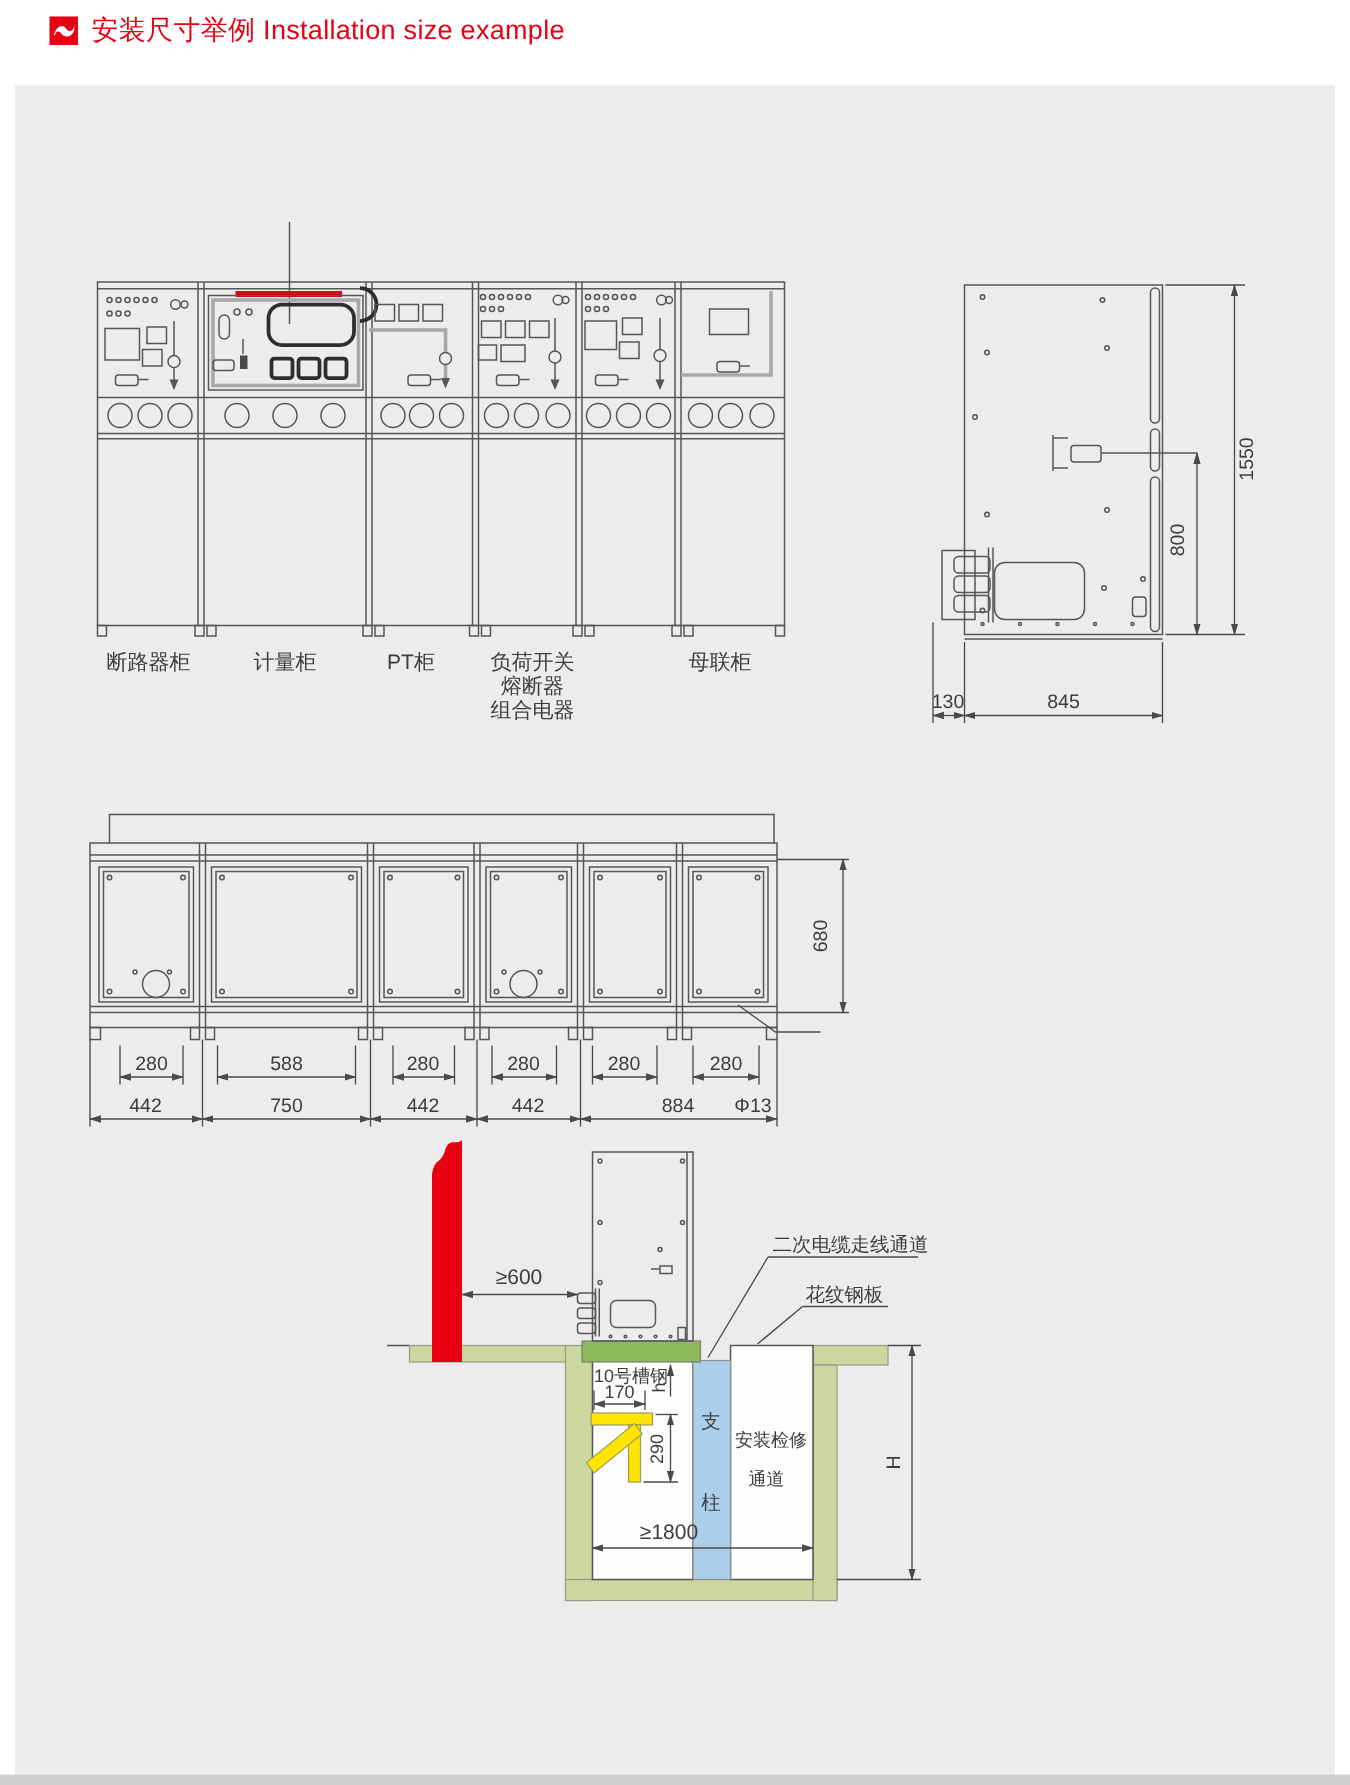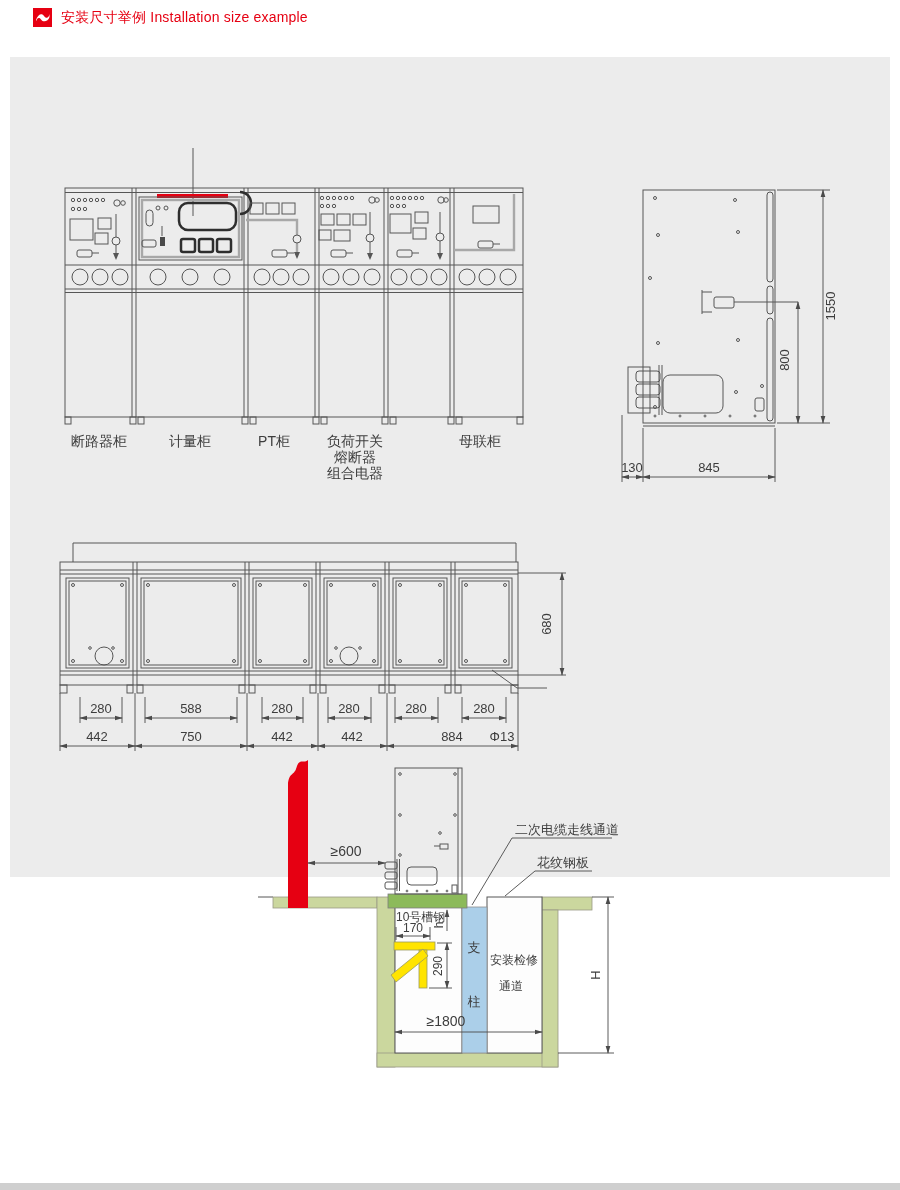--- a/index.html
+++ b/index.html
@@ -1,21 +1,21 @@
 <!DOCTYPE html>
 <html><head>
 <meta charset="utf-8">
 <style>
   html,body{margin:0;padding:0;background:#fff;}
   body{width:900px;height:1190px;position:relative;overflow:hidden;
        font-family:"Liberation Sans","DejaVu Sans",sans-serif;}
   .header{position:absolute;left:33px;top:8px;display:flex;align-items:center;gap:9px;}
   .header .logo{width:19px;height:19px;background:#e60012;display:block;}
-  .header .title{color:#e60012;font-size:14px;letter-spacing:.2px;white-space:nowrap;}
-  .panel{position:absolute;left:10px;top:57px;width:880px;height:820px;background:#ececec;}
+  .header .title{color:#e60012;font-size:18px;letter-spacing:.2px;white-space:nowrap;}
+  .panel{position:absolute;left:10px;top:57px;width:880px;height:1126px;background:#ececec;}
   .footerbar{position:absolute;left:0;top:1183px;width:900px;height:7px;background:#cfcfcf;}
   svg{position:absolute;overflow:visible;}
   .svg-front{left:40px;top:83px;}
   .svg-side{left:600px;top:103px;}
   .svg-plan{left:30px;top:468px;}
   .svg-section{left:240px;top:698px;}
   
   .s1{stroke:#565656;stroke-width:1;fill:none;}
   .s1f{stroke:#565656;stroke-width:1;fill:#ececec;}
   .sw{stroke:#565656;stroke-width:1;fill:#fdfdfd;}

